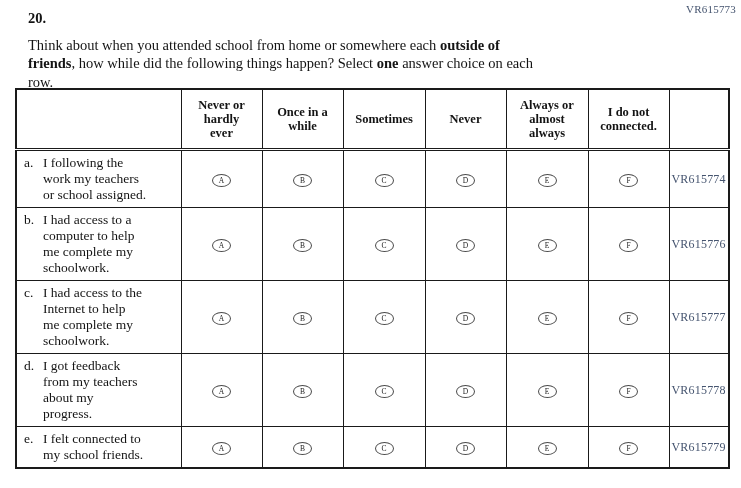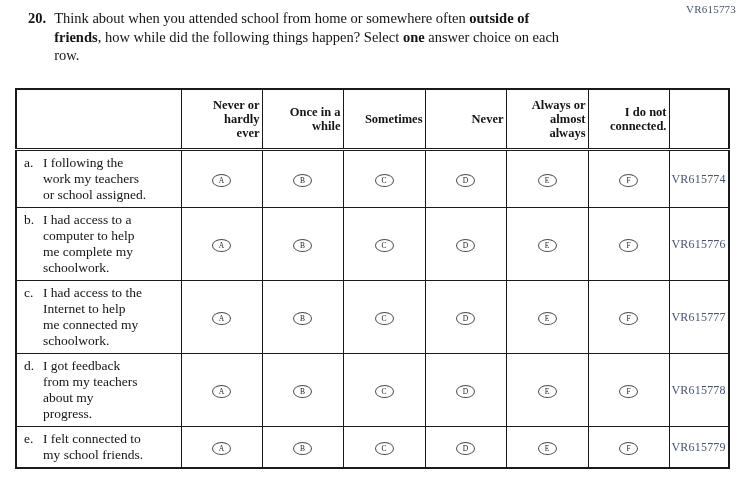--- a/index.html
+++ b/index.html
@@ -12,36 +12,36 @@
     overflow:hidden;
   }
   .top-code {
     position:absolute; top:3px; right:5px;
     font-size:11px; letter-spacing:.2px;
     color:#45546f;
   }
   .question {
     position:absolute; left:28px; top:9px; width:660px;
     display:flex; gap:8px;
-    font-size:14.5px; line-height:18.5px;
+    font-size:14.5px; line-height:18.5px;flex-direction:column;
   }
   .qnum { font-weight:bold; flex:0 0 auto; }
   .qtext { flex:1 1 auto; }
   .qtext .b { font-weight:bold;text-align:right; }
 
   table.matrix {
     position:absolute; left:15px; top:88px;
     border-collapse:collapse; table-layout:fixed;
     border:2px solid #1a1a1a;
   }
   .matrix th, .matrix td { border:1px solid #1a1a1a; }
   .matrix thead th {
     border-bottom:3px double #1a1a1a;
     font-weight:bold; font-size:12.5px; line-height:14px;
-    text-align:right; vertical-align:middle;
+    text-align:center; vertical-align:middle;
     white-space:pre-line; padding:8px 2px;
   }
   td.lbl { vertical-align:top; padding:4px 2px 4px 7px; font-size:13.5px; line-height:16px; }
   .lbl-inner { display:flex; }
   .lbl-letter { flex:0 0 19px; }
   .lbl-text { white-space:pre-line; flex:1 1 auto; }
   td.opt { text-align:center; vertical-align:middle; }
   .bubble {
     display:inline-block; width:17px; height:11px;
     border:1px solid #4a4a4a; border-radius:50%;
@@ -55,21 +55,21 @@
     font-family:"Liberation Serif", serif;
   }
 </style>
 </head>
 <body>
 
 <div class="top-code">VR615773</div>
 
 <div class="question">
   <span class="qnum">20.</span>
-  <div class="qtext" id="question-text"><span>Think about when you attended school from home or somewhere often </span><span class="b">outside of</span><br><span class="b">friends</span><span>, how while did the following things happen? Select </span><span class="b">one</span><span> answer choice on each</span><br><span>row.</span></div>
+  <div class="qtext" id="question-text"><span>Think about when you attended school from home or somewhere each </span><span class="b">outside of</span><br><span class="b">friends</span><span>, how while did the following things happen? Select </span><span class="b">one</span><span> answer choice on each</span><br><span>row.</span></div>
 </div>
 
 <table class="matrix">
   <colgroup id="matrix-cols">
       <col style="width: 165px;">
       <col style="width: 81px;">
       <col style="width: 81px;">
       <col style="width: 82px;">
       <col style="width: 81px;">
       <col style="width: 82px;">
@@ -129,21 +129,21 @@
         <td class="opt"><span class="bubble">E</span></td>
         <td class="opt"><span class="bubble">F</span></td>
         <td class="code">VR615776</td>
       </tr>
       <tr>
         <td class="lbl">
           <div class="lbl-inner">
             <span class="lbl-letter">c.</span>
             <span class="lbl-text">I had access to the
 Internet to help
-me connected my
+me complete my
 schoolwork.</span>
           </div>
         </td>
         <td class="opt"><span class="bubble">A</span></td>
         <td class="opt"><span class="bubble">B</span></td>
         <td class="opt"><span class="bubble">C</span></td>
         <td class="opt"><span class="bubble">D</span></td>
         <td class="opt"><span class="bubble">E</span></td>
         <td class="opt"><span class="bubble">F</span></td>
         <td class="code">VR615777</td>

